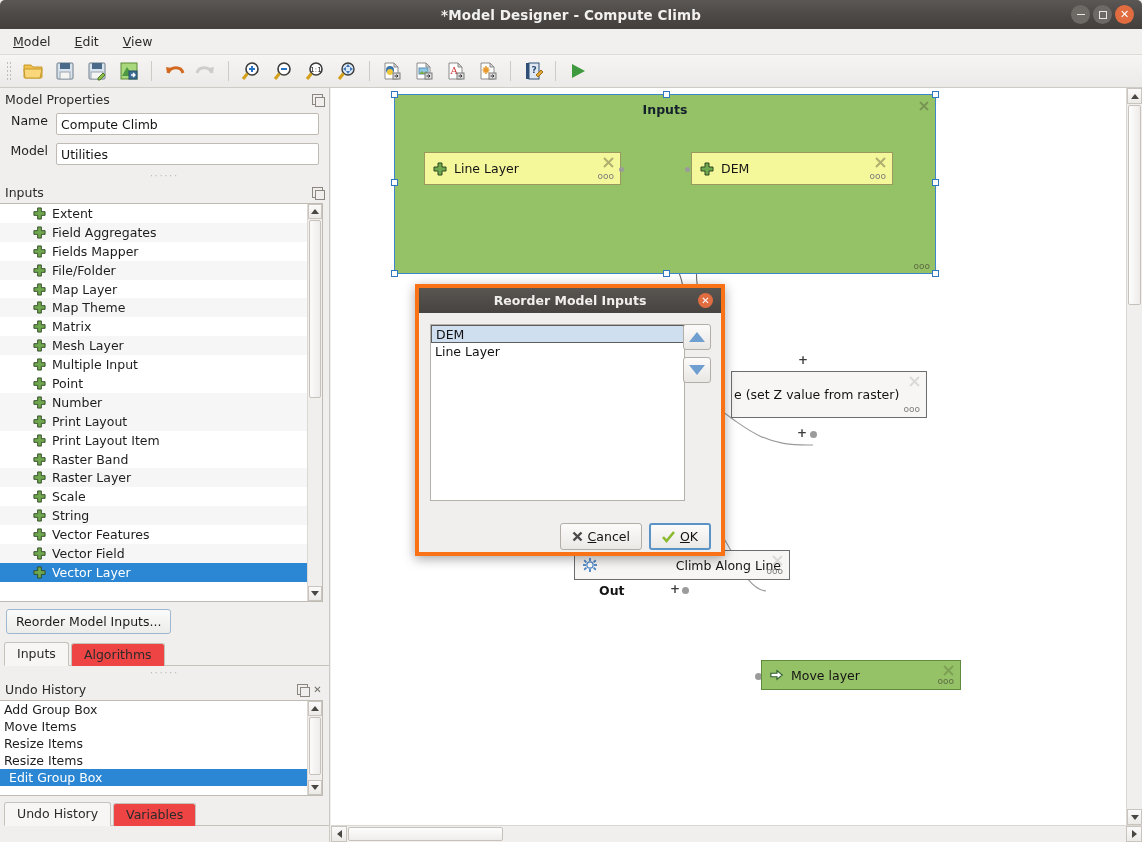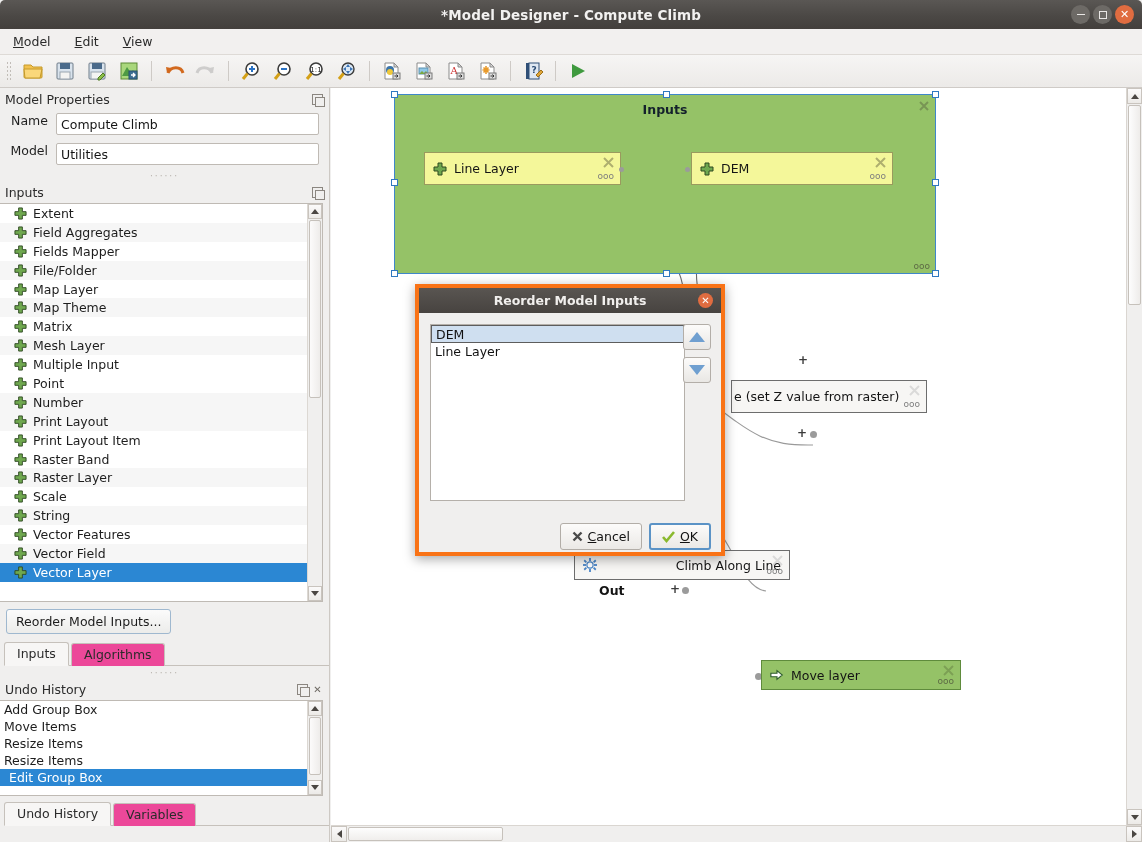--- a/index.html
+++ b/index.html
@@ -75,21 +75,21 @@
     flex:1; height:22px; border:1px solid #bfbab4; background:#ffffff;
     font-family:"DejaVu Sans","Liberation Sans",sans-serif; font-size:12.5px;
     padding:0 4px; color:#151515; border-radius:2px;
   }
 
   .splitdots { text-align:center; color:#b7b2ac; font-size:9px; letter-spacing:2px; margin:6px 0 2px; }
 
   .listbox {
     border:1px solid #bfbab4; background:#fff; position:relative; overflow:hidden;
   }
-  .lrow { height:18.9px; display:flex; align-items:center; padding-left:14px; font-size:12.5px; color:#1d1d1d; white-space:nowrap; }
+  .lrow { height:18.9px; display:flex; align-items:center; padding-left:33px; font-size:12.5px; color:#1d1d1d; white-space:nowrap; }
   .lrow.alt { background:#f6f6f6; }
   .lrow.sel { background:#2b87d3; color:#fff; }
   .plusicon { width:13px; height:13px; margin-right:6px; flex:0 0 auto; }
 
   
   .vsb { position:absolute; right:0; top:0; width:15px; bottom:0; background:#f0efee; border-left:1px solid #dcd8d3; }
   .vsb .arrow { height:15px; display:flex; align-items:center; justify-content:center;
      background:linear-gradient(to bottom,#fbfafa,#eceae7); border:1px solid #c9c4be; }
   .vsb .arrow.top{ position:absolute; top:0; left:0; right:0; }
   .vsb .arrow.bot{ position:absolute; bottom:0; left:0; right:0; }
@@ -102,21 +102,21 @@
   .btnrow { margin:7px 6px 0 6px; }
   .qbtn {
     border:1px solid #9fb8cf; background:linear-gradient(to bottom,#fbfbfb,#ececea);
     border-radius:3px; padding:4px 9px; font-size:12.5px; color:#1c1c1c;
     font-family:"DejaVu Sans","Liberation Sans",sans-serif;
   }
 
   .tabbar { display:flex; align-items:flex-end; margin:8px 0 0 4px; border-bottom:1px solid #c6c1bb; height:24px; }
   .tab {
     padding:3px 12px 4px; font-size:12.5px; border:1px solid #c6c1bb; border-bottom:none;
-    border-top-left-radius:3px; border-top-right-radius:3px; background:#ec4899; color:#2b2b2b;
+    border-top-left-radius:3px; border-top-right-radius:3px; background:#ef4444; color:#2b2b2b;
     margin-right:2px; position:relative; top:1px;
   }
   .tab.active { background:#f7f6f5; border-bottom:1px solid #f7f6f5; }
 
   
   .canvaswrap {
     position:absolute; left:331px; top:88px; right:0; bottom:0;
     background:#ffffff; overflow:hidden;
   }
   .canvas { position:absolute; left:0; top:0; right:16px; bottom:17px; background:#fff; overflow:hidden; }
@@ -599,21 +599,21 @@
         <svg class="xmark" viewBox="0 0 11 11">
           <path d="M1 1 L10 10 M10 1 L1 10" stroke="#5a5a3a" stroke-width="2"></path>
         </svg>
         <span class="dots">ooo</span>
       </div>
 
       <div class="portdot" style="left:288px; top:79px; width:5px; height:5px;"></div>
       <div class="portdot" style="left:354px; top:79px; width:5px; height:5px;"></div>
 
       <span class="plusmark" style="left:467px; top:265px;">+</span>
-      <div class="node" style="left:400px; top:283px; width:196px; height:33px;margin-top:9px;">
+      <div class="node" style="left:400px; top:283px; width:196px; height:47px;">
         <span style="margin-left:-6px;">e (set Z value from raster)</span>
         <svg class="xmark" viewBox="0 0 11 11">
           <path d="M1 1 L10 10 M10 1 L1 10" stroke="#b9b9b9" stroke-width="2"></path>
         </svg>
         <span class="dots">ooo</span>
       </div>
       <span class="plusmark" style="left:466px; top:338px;">+</span>
       <div class="portdot" style="left:479px; top:343px;"></div>
 
       <div class="node" style="left:243px; top:462px; width:216px; height:30px;justify-content:space-between;">

